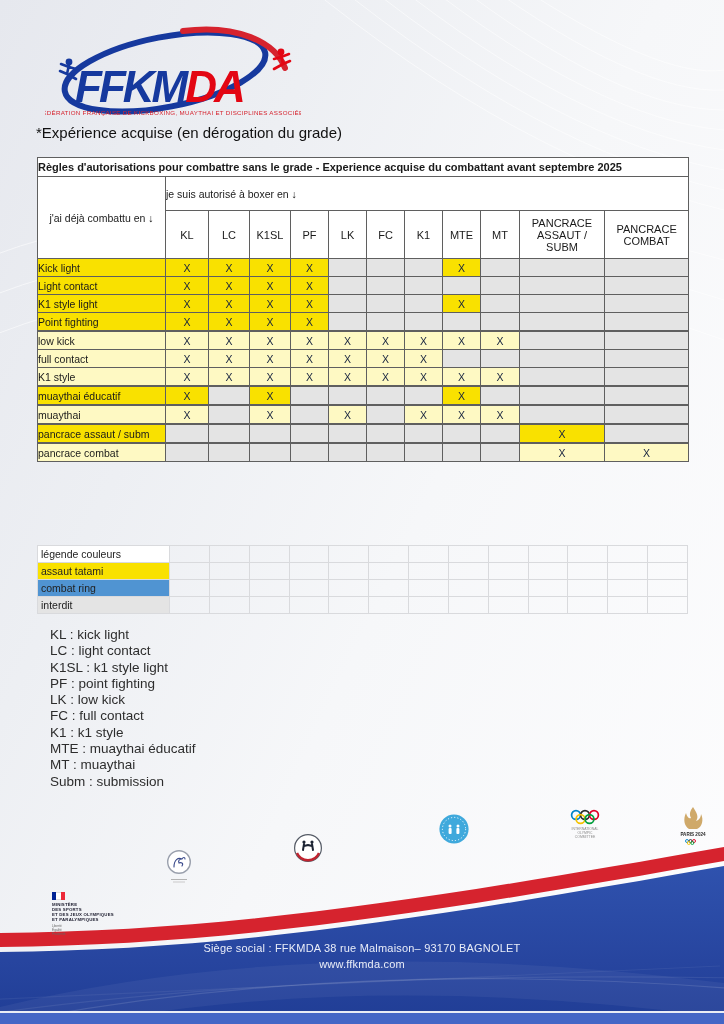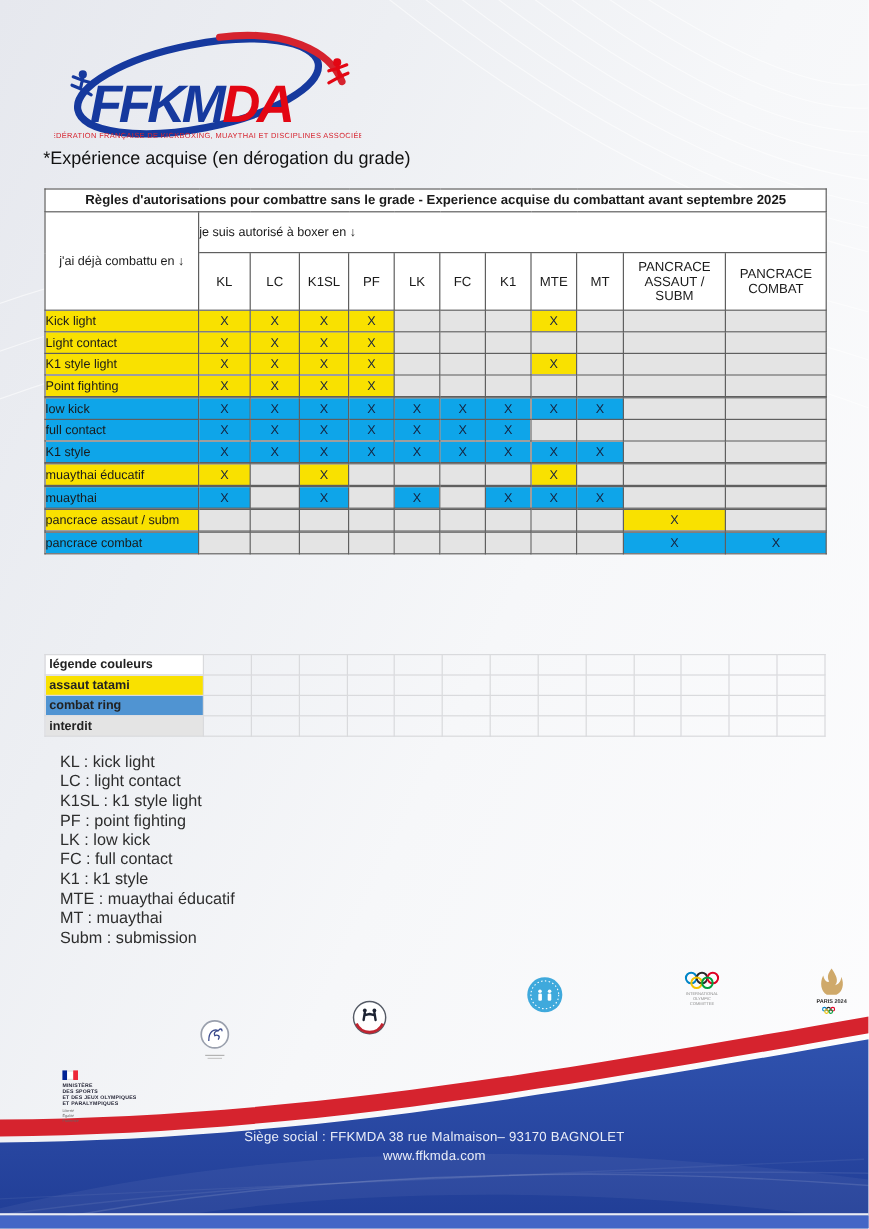--- a/index.html
+++ b/index.html
@@ -11,35 +11,35 @@
 
   
   .brand-logo{position:absolute;left:45px;top:22px;}
   .note{position:absolute;left:36px;top:124px;font-size:15px;color:#111;}
 
   
   table.grid{position:absolute;left:37px;top:157px;width:651px;border-collapse:collapse;
              table-layout:fixed;background:#fff;color:#1a1a1a;}
   table.grid td,table.grid th{border:1px solid #5f5f5f;padding:0;overflow:hidden;
              font-weight:normal;font-size:10.5px;line-height:12px;}
-  tr.title-row td{height:18px;font-weight:bold;font-size:11px;text-align:center;}
+  tr.title-row td{height:18px;font-weight:bold;font-size:11px;}
   td.axis-rows{font-size:11.5px;text-align:center;}
   td.axis-cols{height:33px;font-size:11.5px;text-align:left;}
   tr.colh-row th{height:47px;text-align:center;vertical-align:middle;font-size:11px;}
   tr.data-row{height:17px;}
   tr.data-row td{height:17px;}
   td.lbl{text-align:left;padding-left:3px;white-space:nowrap;}
   td.mark{text-align:center;font-weight:bold;font-size:10px;color:#16233f;}
   .yellow{background:#f9e100;}
-  .blue{background:#0ea5e9;margin-top:45px;}
+  .blue{background:#fef9c3;margin-top:45px;}
   td.off{background:#e4e4e4;}
   tr.spacer td{background:#fff;}
 
   
-  table.legend{position:absolute;left:37px;top:545px;width:651px;border-collapse:collapse;table-layout:fixed;font-weight:bold;}
+  table.legend{position:absolute;left:37px;top:545px;width:651px;border-collapse:collapse;table-layout:fixed;}
   table.legend td{border:1px solid #d9dadd;height:16px;font-size:10.5px;color:#222;
                   padding:0 0 0 3px;white-space:nowrap;overflow:hidden;}
   table.legend td.first{width:128px;}
 
   
   .abbrevs{position:absolute;left:38px;top:627px;font-size:13.5px;line-height:16.3px;color:#2d2d2d;margin-left:12px;}
 
   
   .footer-curve{position:absolute;left:0;top:790px;}
   .footer-text{position:absolute;left:0;right:0;top:941px;text-align:center;color:#e9edf8;

